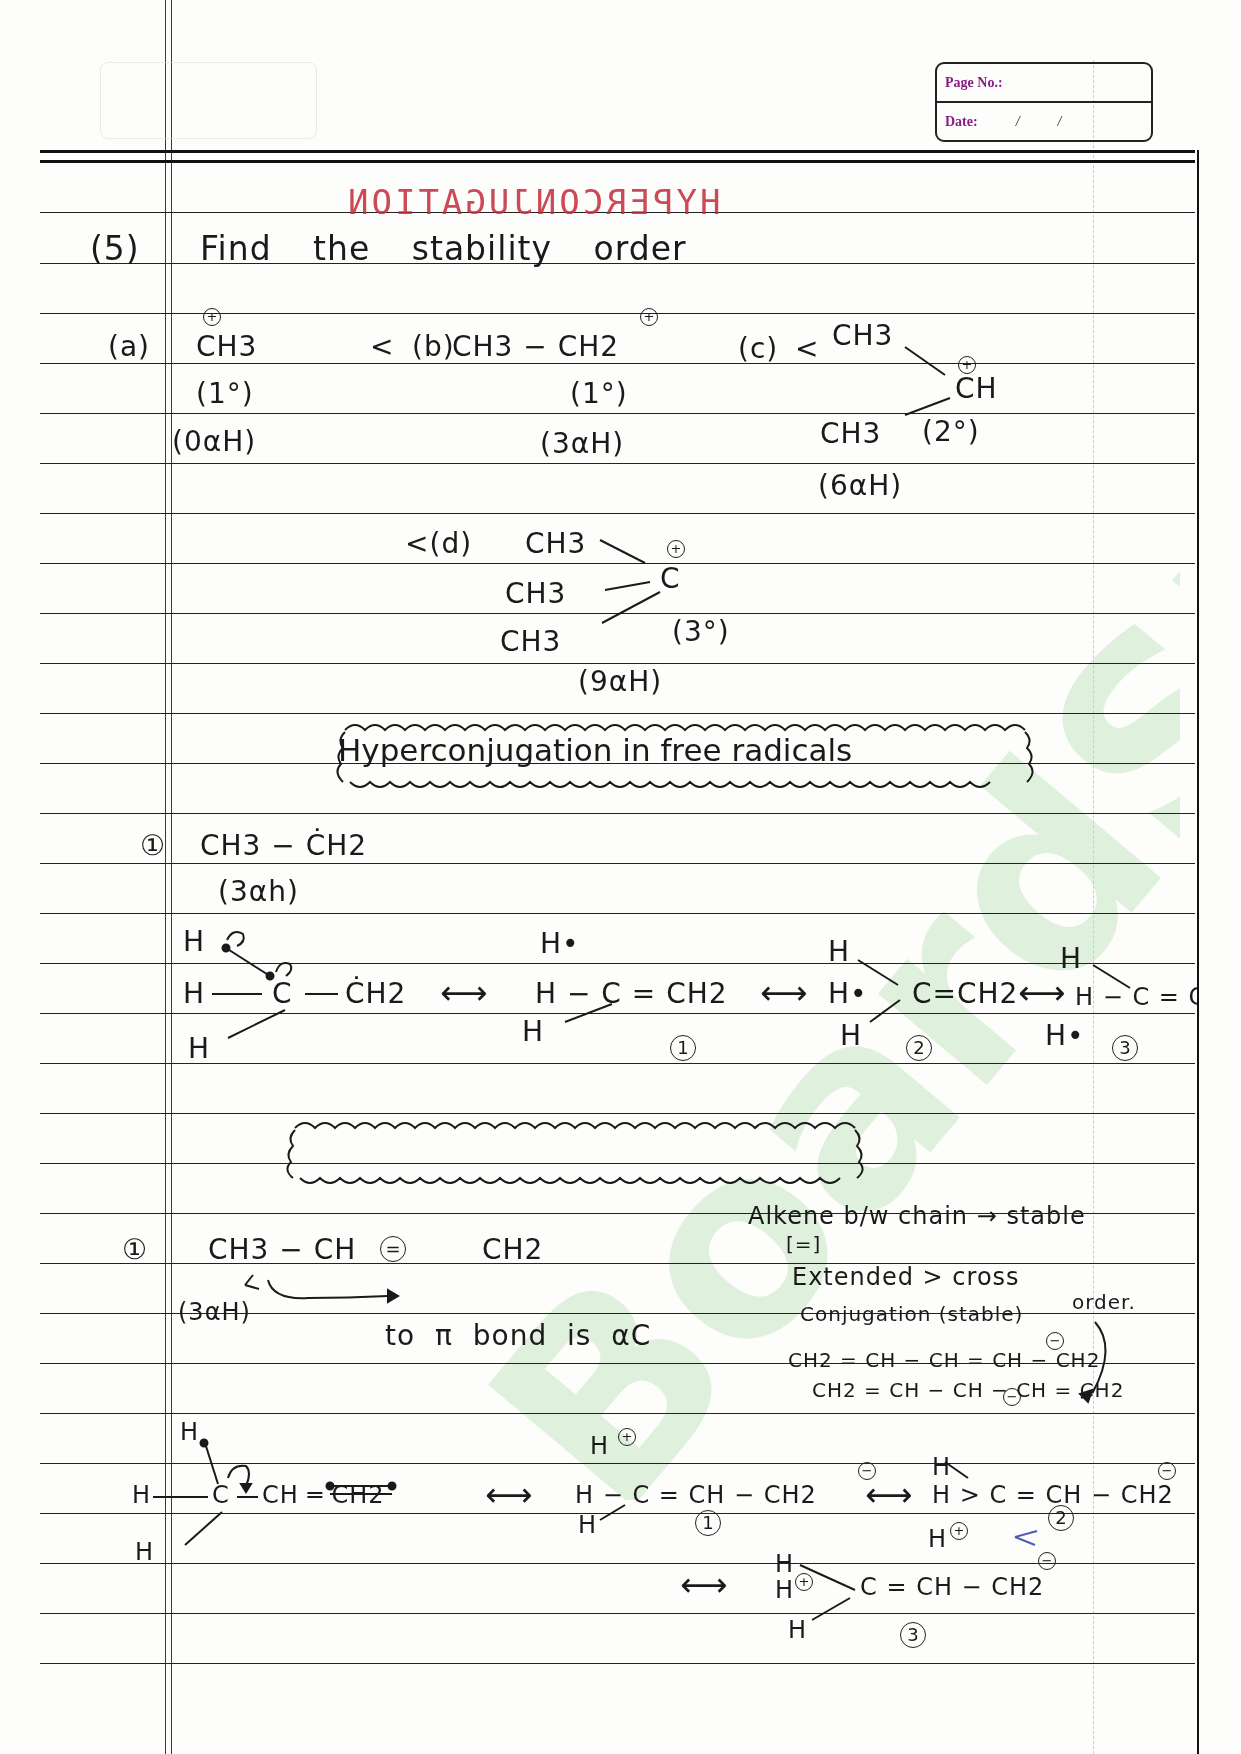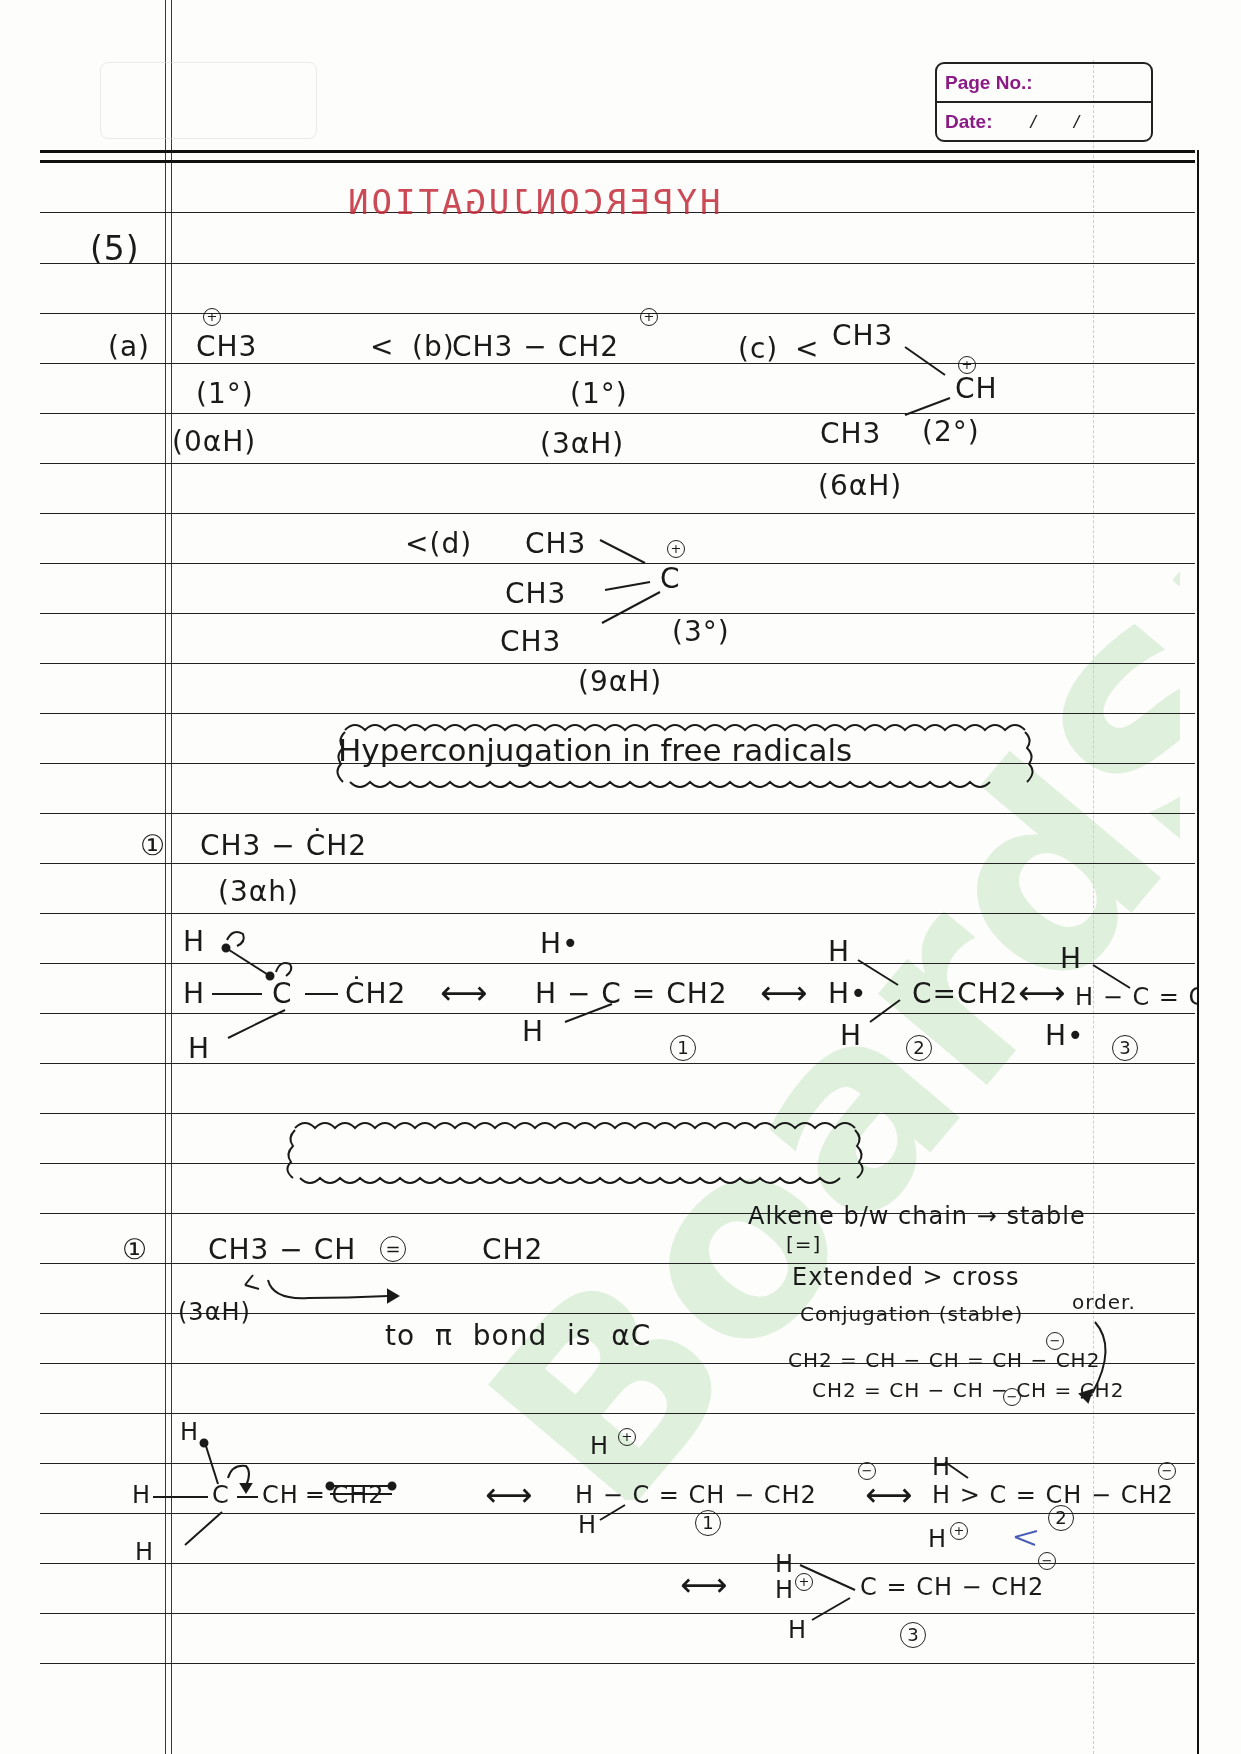--- a/index.html
+++ b/index.html
@@ -10,22 +10,22 @@
   .rule.thick{border-top:3px solid #111;}
   .margin-line{position:absolute;top:0;bottom:0;width:0;border-left:1.5px solid #6a1a5a;}
   .right-edge{position:absolute;top:150px;bottom:0;left:1197px;border-left:2px solid #111;}
   .dotted-v{position:absolute;top:60px;bottom:0;left:1093px;border-left:1px dashed #ccc;}
   .hw{position:absolute;font-family:"DejaVu Sans",sans-serif;white-space:nowrap;line-height:1;letter-spacing:1px;}
   .big{font-size:33px;}
   .med{font-size:28px;}
   .sm{font-size:24px;}
   .xs{font-size:20px;}
   .pagebox{position:absolute;left:935px;top:62px;width:214px;height:76px;border:2px solid #222;border-radius:9px;}
-  .pagebox .row{height:37px;display:flex;align-items:center;padding-left:8px;font-family:Liberation Sans, sans-serif;
-      font-weight:bold;font-size:19px;color:#8a1a86;}
+  .pagebox .row{height:37px;display:flex;align-items:center;padding-left:8px;font-family:Liberation Serif, serif;
+      font-weight:bold;font-size:14px;color:#8a1a86;}
   .pagebox .row + .row{border-top:2px solid #222;}
   .pagebox .slash{color:#222;font-weight:normal;margin-left:38px;font-style:italic;}
   .ghostbox{position:absolute;left:100px;top:62px;width:215px;height:75px;border:1px solid #ddd;border-radius:8px;opacity:.6;}
   .title-red{position:absolute;left:345px;top:182px;font-family:"DejaVu Sans Mono",monospace;font-size:34px;
        color:#c42a3a;letter-spacing:3px;transform:scaleX(-1);opacity:.85;}
   .banner-text{position:absolute;font-family:"DejaVu Sans",sans-serif;white-space:nowrap;}
   .ul{text-underline-offset:4px;}
   .watermark{position:absolute;left:60px;top:300px;width:1120px;height:1200px;pointer-events:none;}
   .circ{display:inline-block;border:1.6px solid #222;border-radius:50%;width:24px;height:24px;line-height:24px;
         text-align:center;font-size:18px;}
@@ -87,20 +87,21 @@
     </div>
     <div class="row">
       <span>Date:</span>
       <span class="slash">/</span>
       <span class="slash">/</span>
     </div>
   </div>
   <div class="title-red">HYPERCONJUGATION</div>
 
   <div class="hw big" style="left:90px;top:232px">(5)</div>
+  <div class="hw big" style="left:200px;top:232px;word-spacing:30px">Find the stability order</div>
 
   <div class="hw med" style="left:108px;top:333px">(a)</div>
   <span class="charge" style="position:absolute;left:203px;top:308px">+</span>
   <div class="hw med" style="left:196px;top:333px">CH3</div>
   <div class="hw med" style="left:196px;top:380px">(1°)</div>
   <div class="hw med" style="left:172px;top:428px">(0αH)</div>
 
   <div class="hw med" style="left:370px;top:333px">&lt;</div>
   <div class="hw med" style="left:412px;top:333px">(b)</div>
   <span class="charge" style="position:absolute;left:640px;top:308px">+</span>

